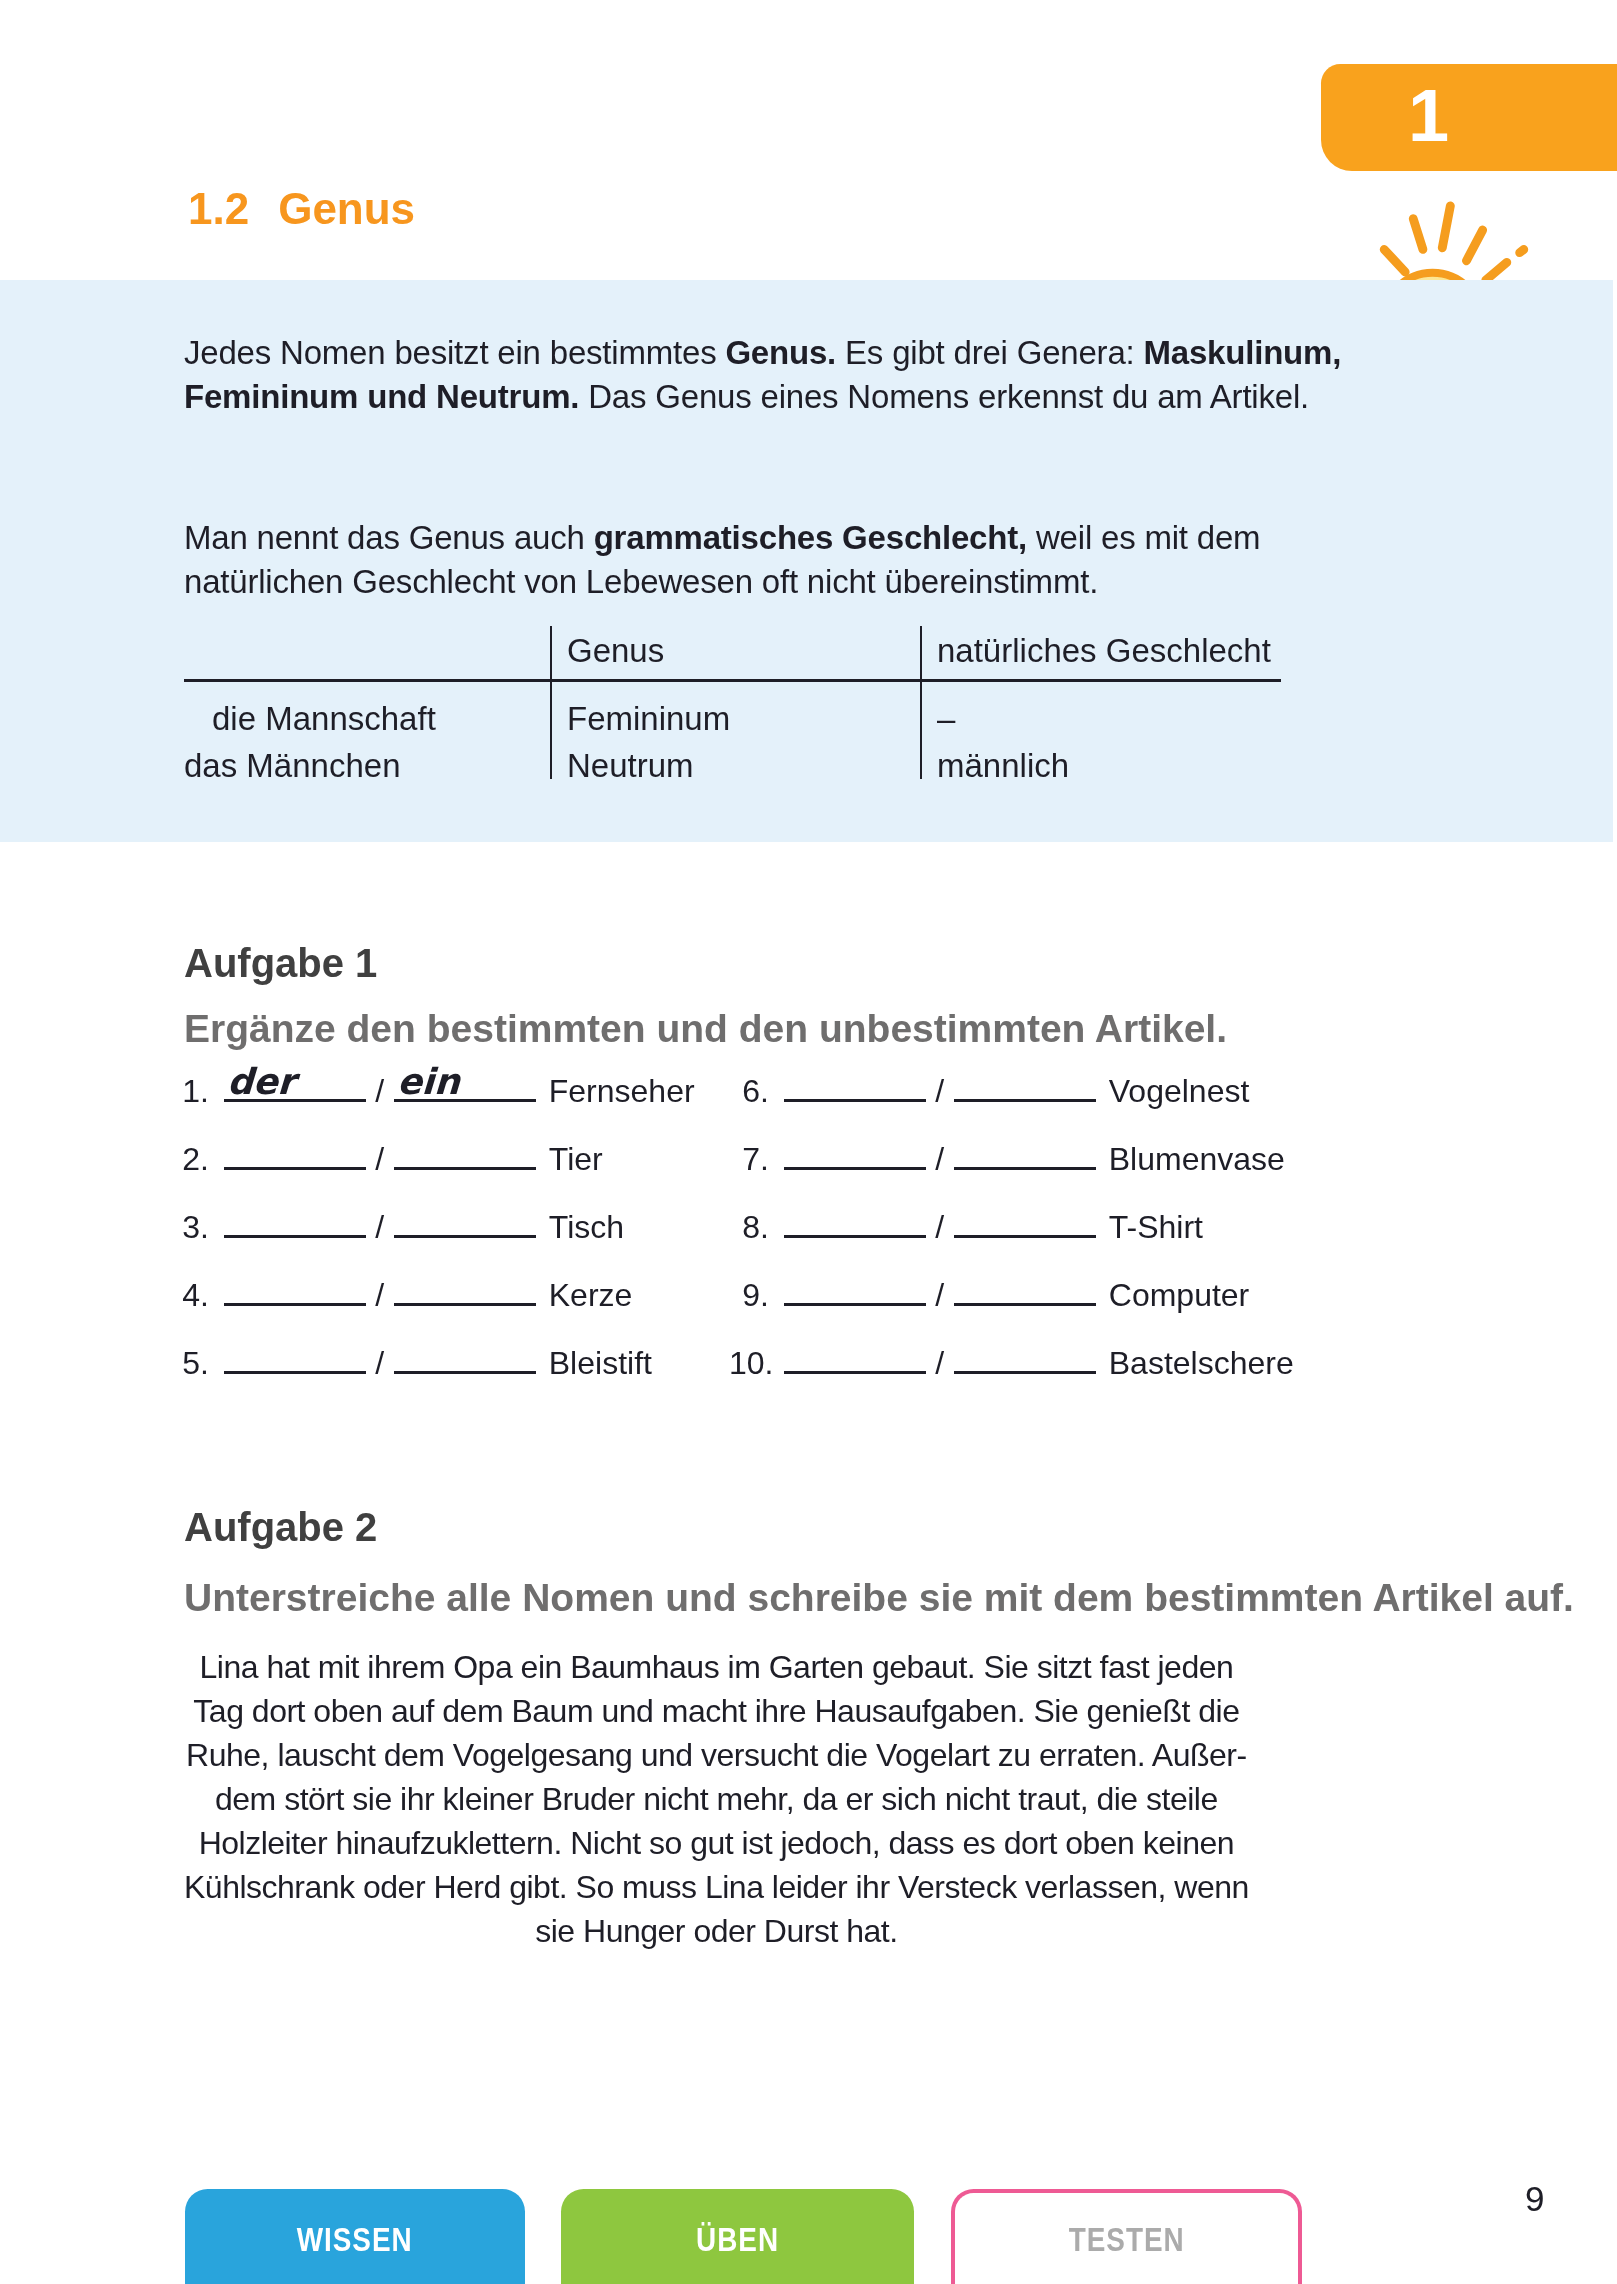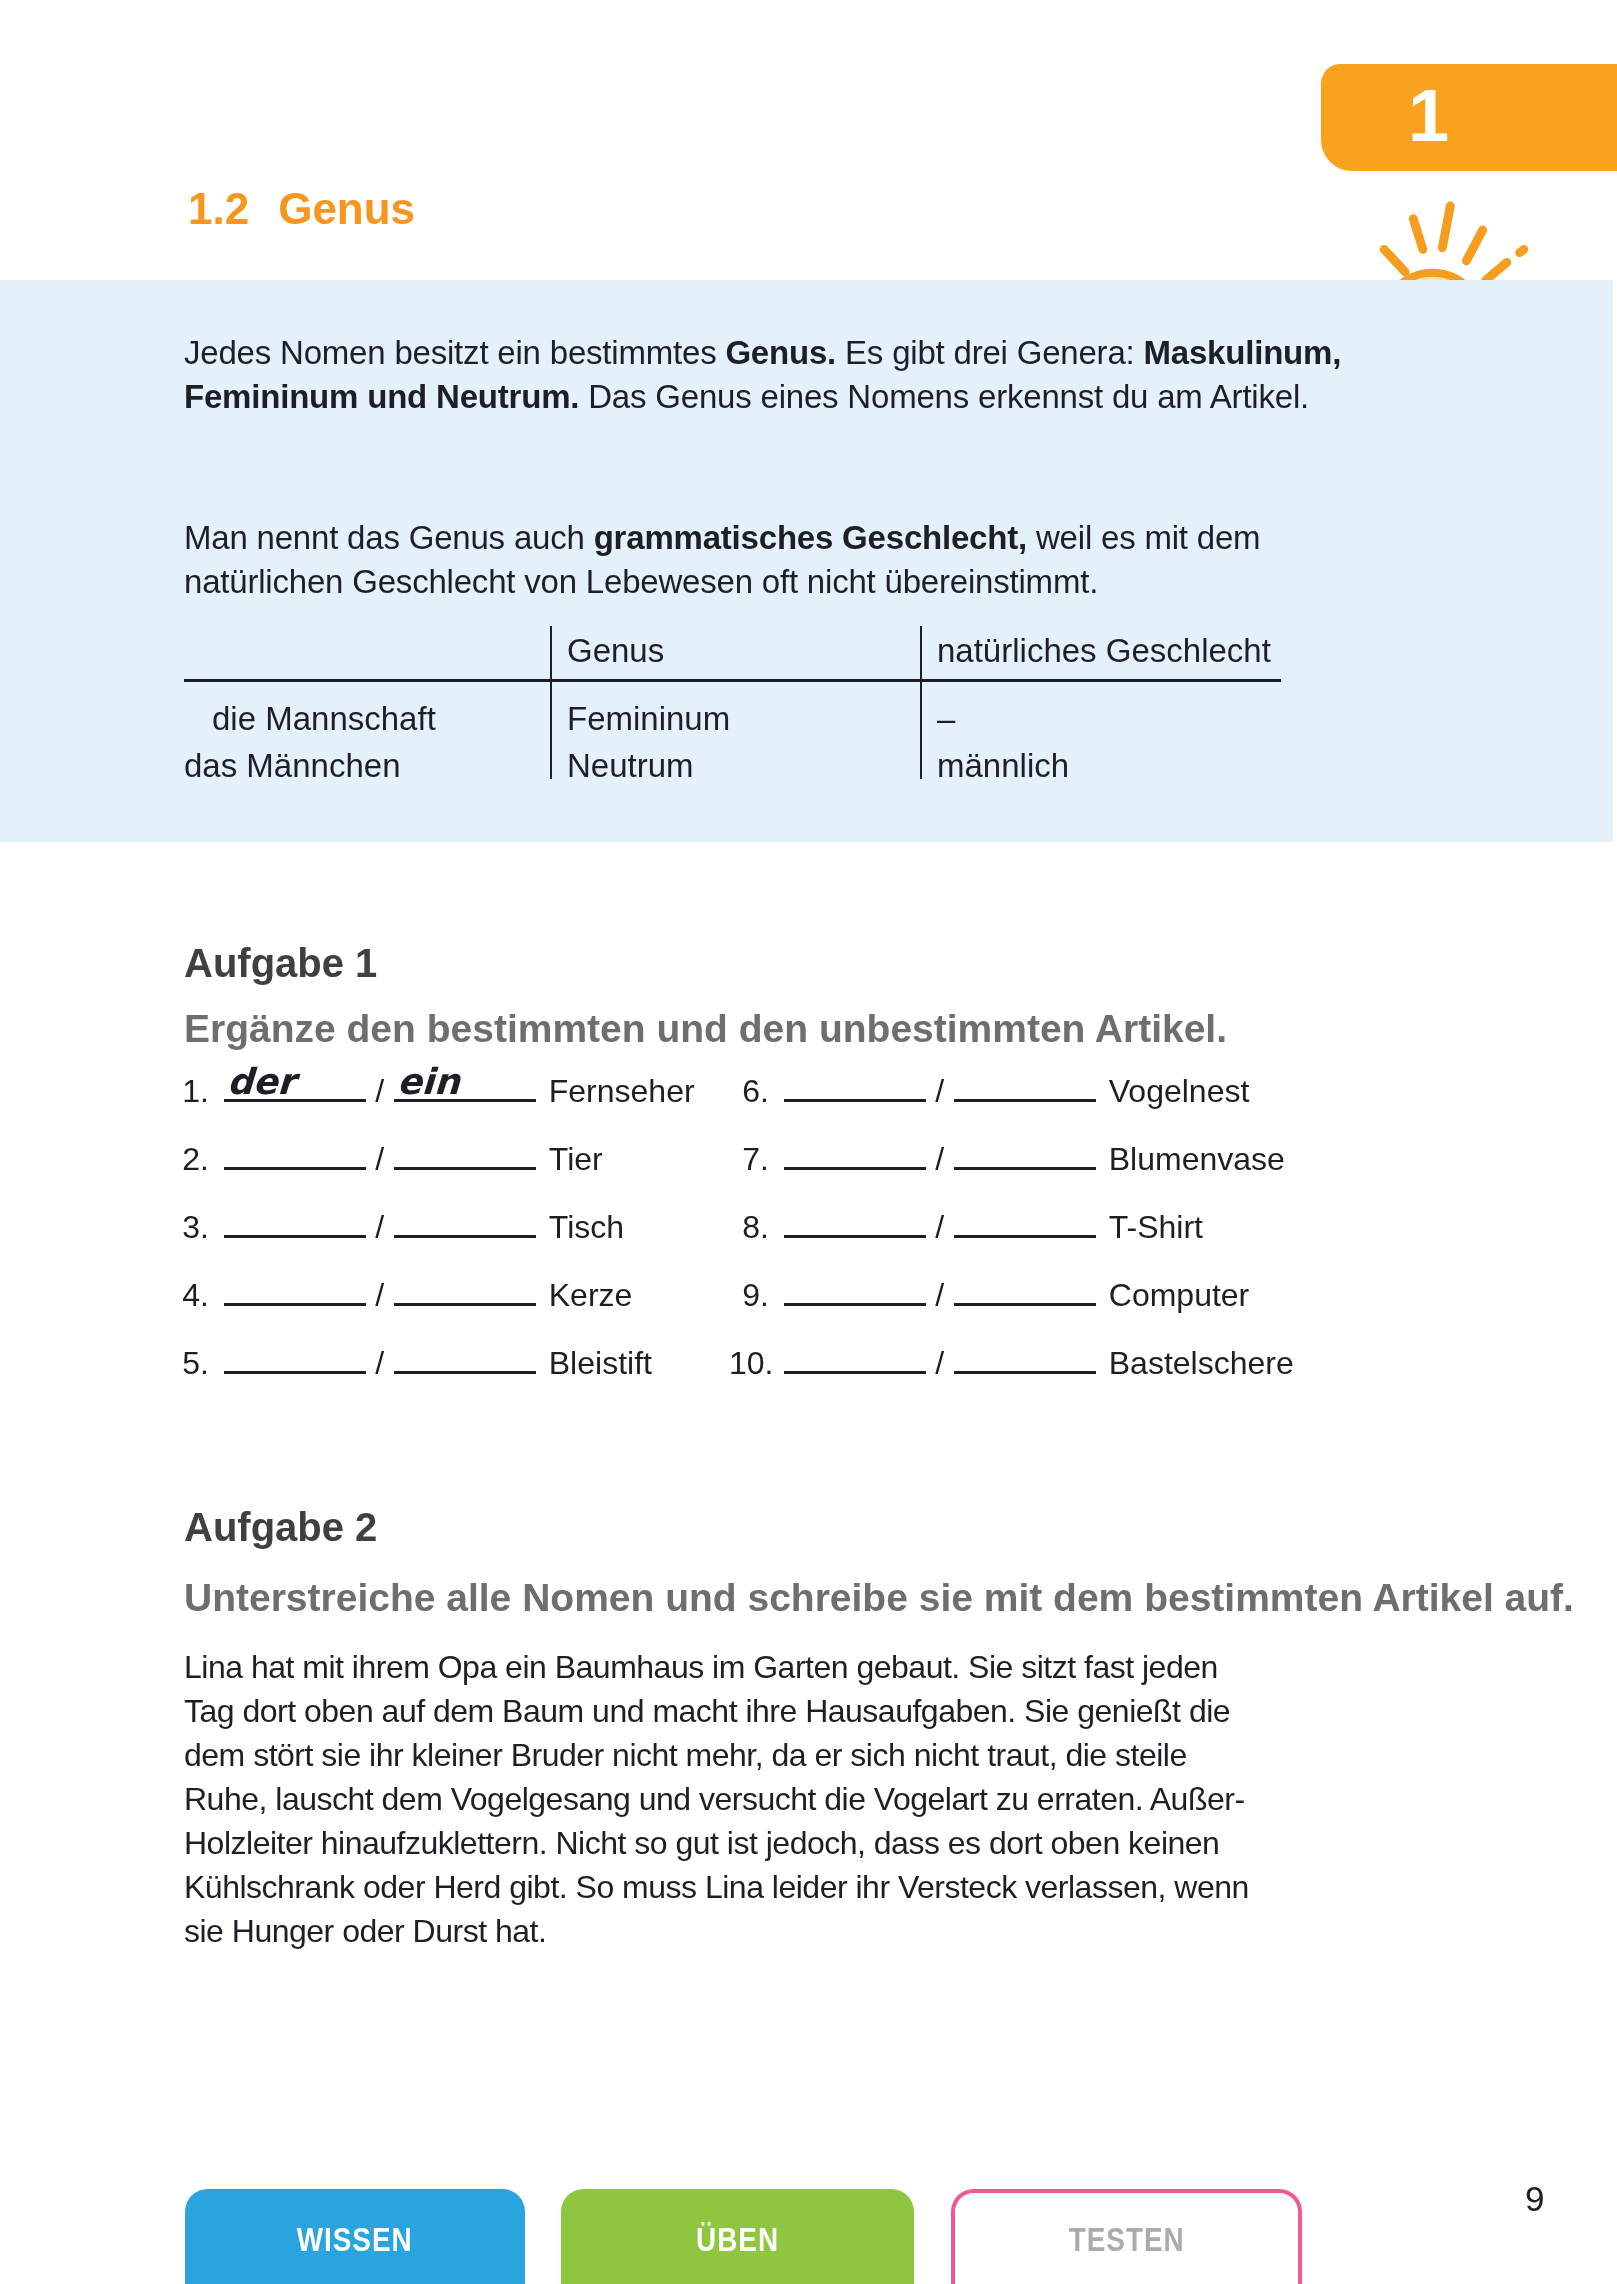--- a/index.html
+++ b/index.html
@@ -87,21 +87,21 @@
     position:absolute; left:6.4px; bottom:-3.2px;
     font-family:"DejaVu Sans", sans-serif; font-style:italic; font-weight:bold;
     font-size:36px; transform:skewX(-6deg); white-space:nowrap; color:#1e1e27;
   }
 
   
   .story {
     position:absolute; left:184px; top:1645px;
     font-size:32px; line-height:44px; letter-spacing:-0.5px;
   }
-  .story div { white-space:nowrap; }
+  .story div { white-space:nowrap;text-align:center; }
 
   
   .tab {
     position:absolute; top:2189px; height:129px; box-sizing:border-box;
     border-radius:22.6px 22.6px 0 0; display:flex; justify-content:center;
     padding-top:31px; font-size:34px; font-weight:bold;
   }
   .tab .lbl { display:inline-block; transform:scaleX(0.82); letter-spacing:1.2px; }
   #tab-wissen { left:185px;  width:340px; background:#29a4dc; color:#ffffff; }
   #tab-ueben  { left:561px;  width:353px; background:#8ec73f; color:#ffffff; }
@@ -299,22 +299,22 @@
       <span class="ex-word">Bastelschere</span>
     </div>
   </div>
 
   <div class="aufgabe-title" id="a2-title">Aufgabe 2</div>
   <div class="instruction" id="a2-instr">Unterstreiche alle Nomen und schreibe sie mit dem bestimmten Artikel auf.</div>
 
   <div class="story">
     <div>Lina hat mit ihrem Opa ein Baumhaus im Garten gebaut. Sie sitzt fast jeden</div>
     <div>Tag dort oben auf dem Baum und macht ihre Hausaufgaben. Sie genießt die</div>
+    <div>Ruhe, lauscht dem Vogelgesang und versucht die Vogelart zu erraten. Außer-</div>
     <div>dem stört sie ihr kleiner Bruder nicht mehr, da er sich nicht traut, die steile</div>
-    <div>Ruhe, lauscht dem Vogelgesang und versucht die Vogelart zu erraten. Außer-</div>
     <div>Holzleiter hinaufzuklettern. Nicht so gut ist jedoch, dass es dort oben keinen</div>
     <div>Kühlschrank oder Herd gibt. So muss Lina leider ihr Versteck verlassen, wenn</div>
     <div>sie Hunger oder Durst hat.</div>
   </div>
 
   <div class="tab" id="tab-wissen">
     <span class="lbl">WISSEN</span>
   </div>
   <div class="tab" id="tab-ueben">
     <span class="lbl">ÜBEN</span>

